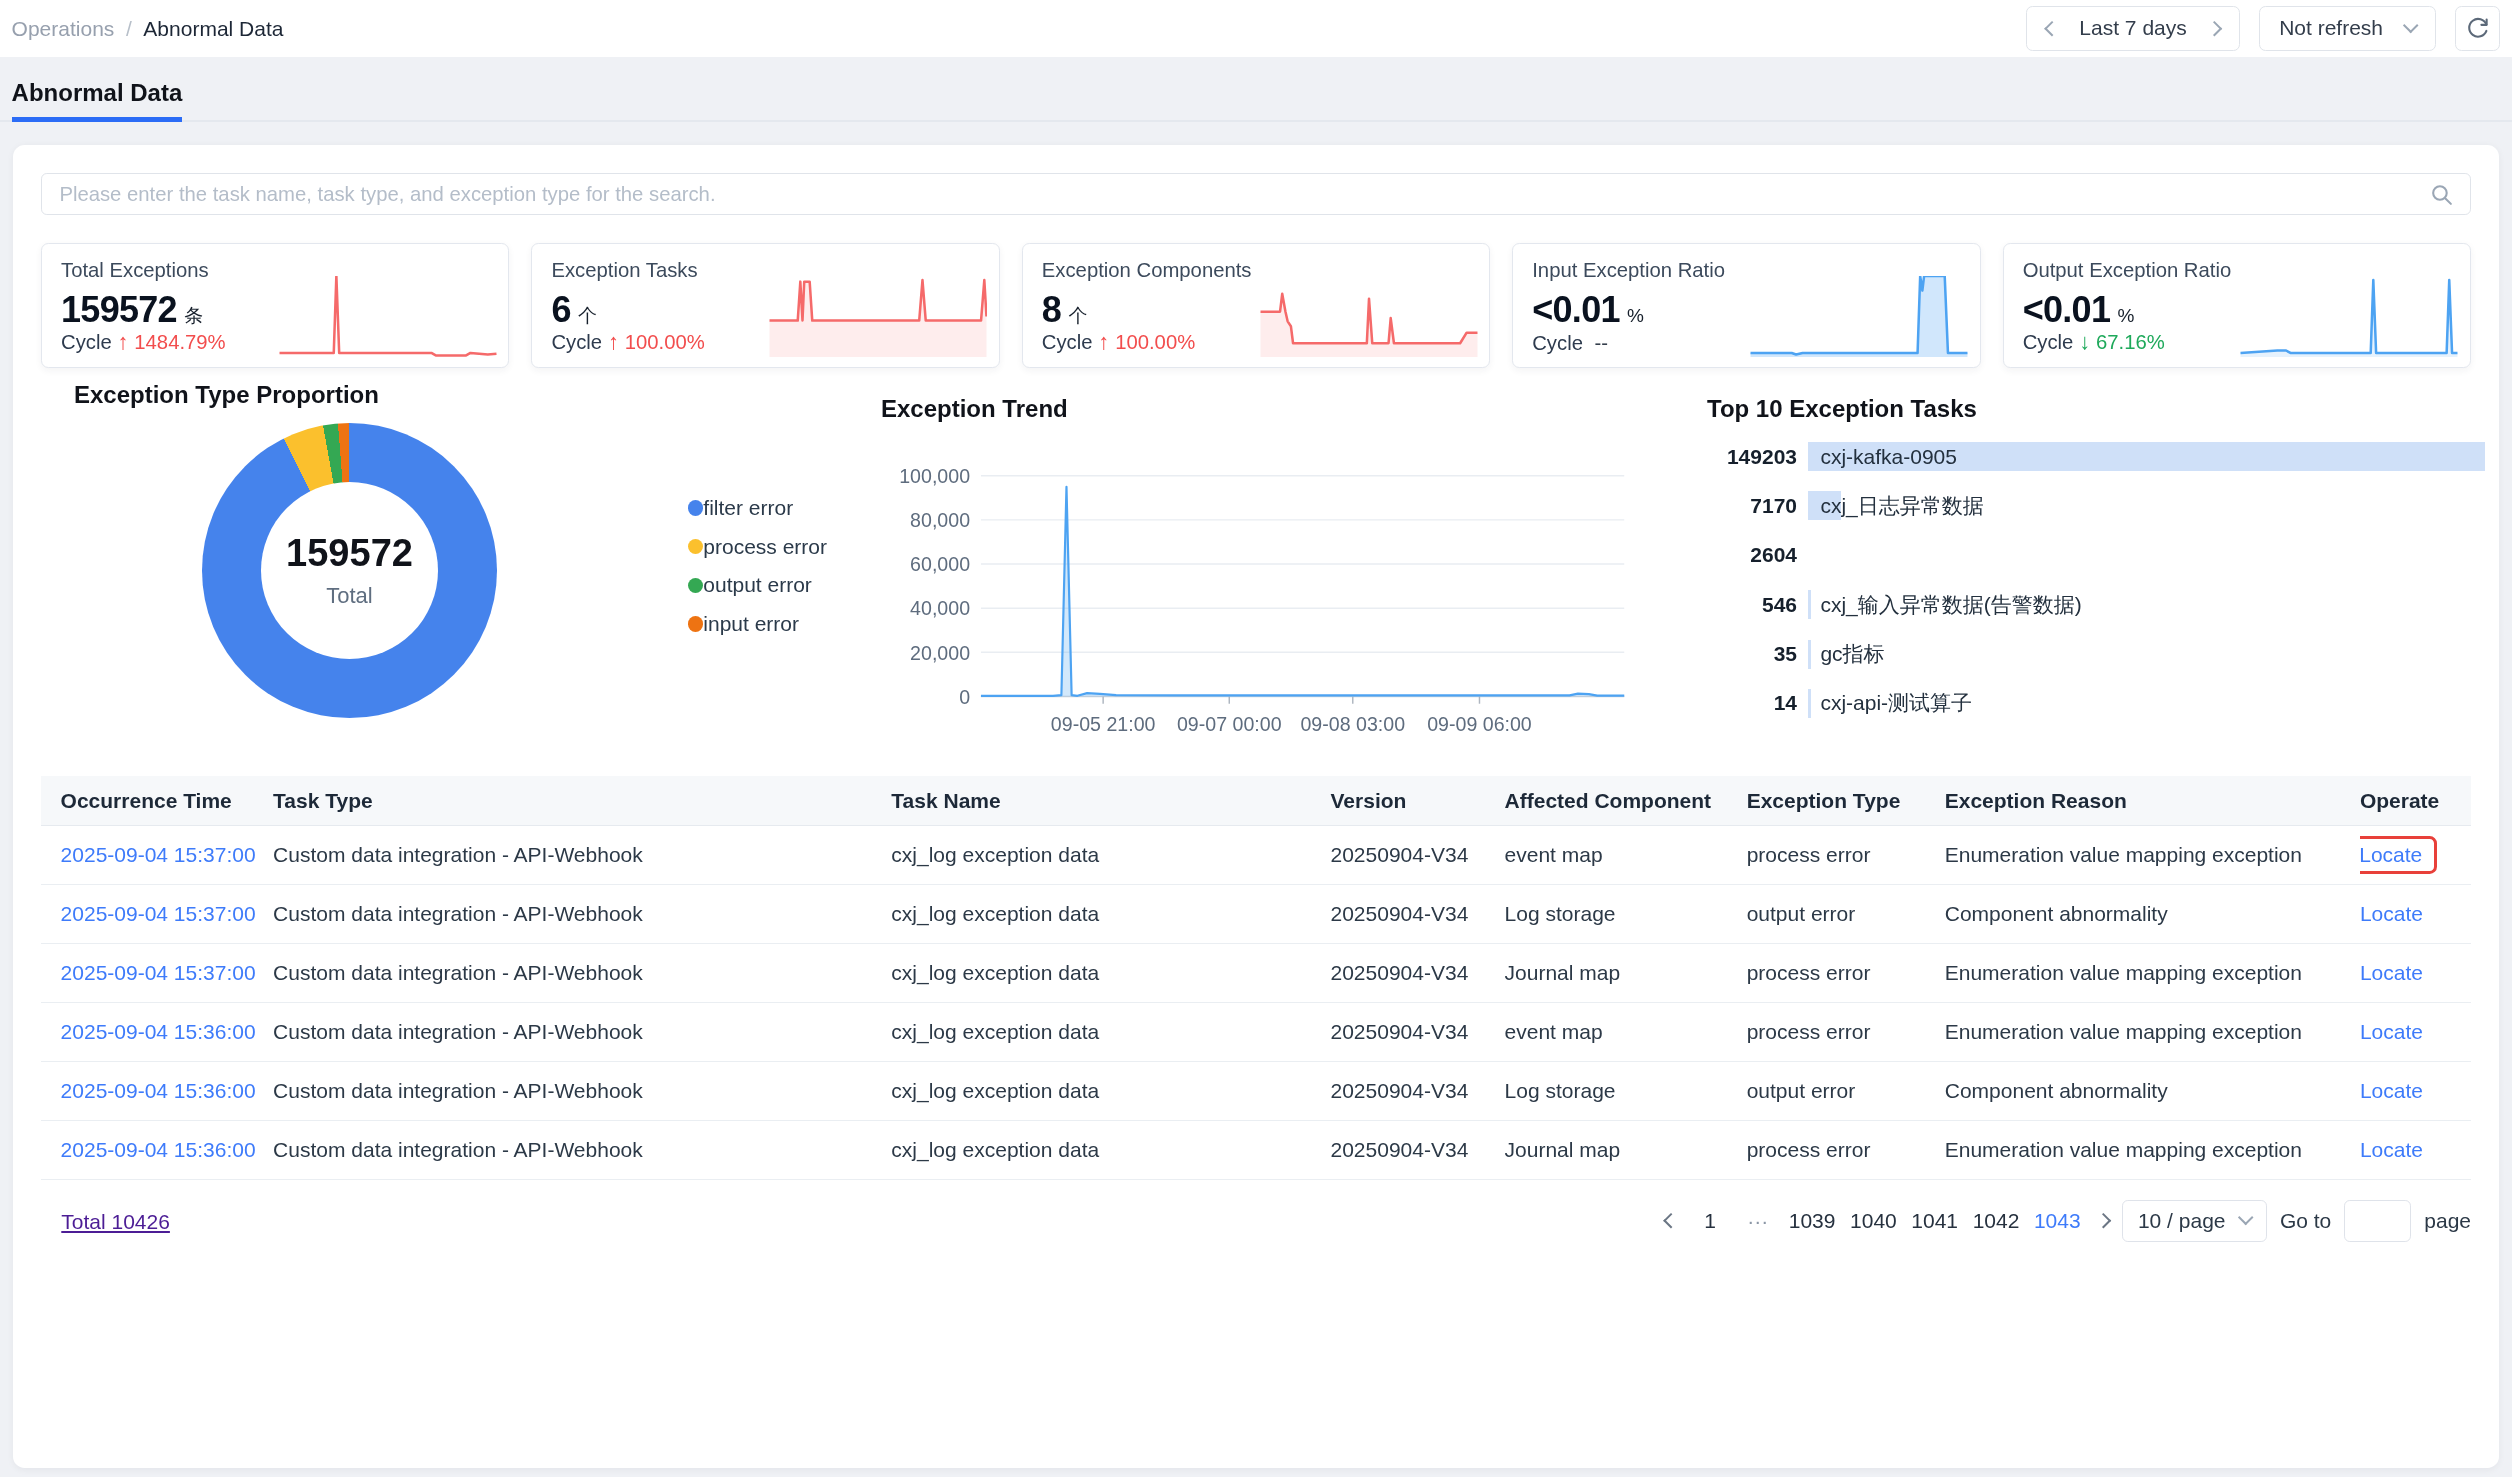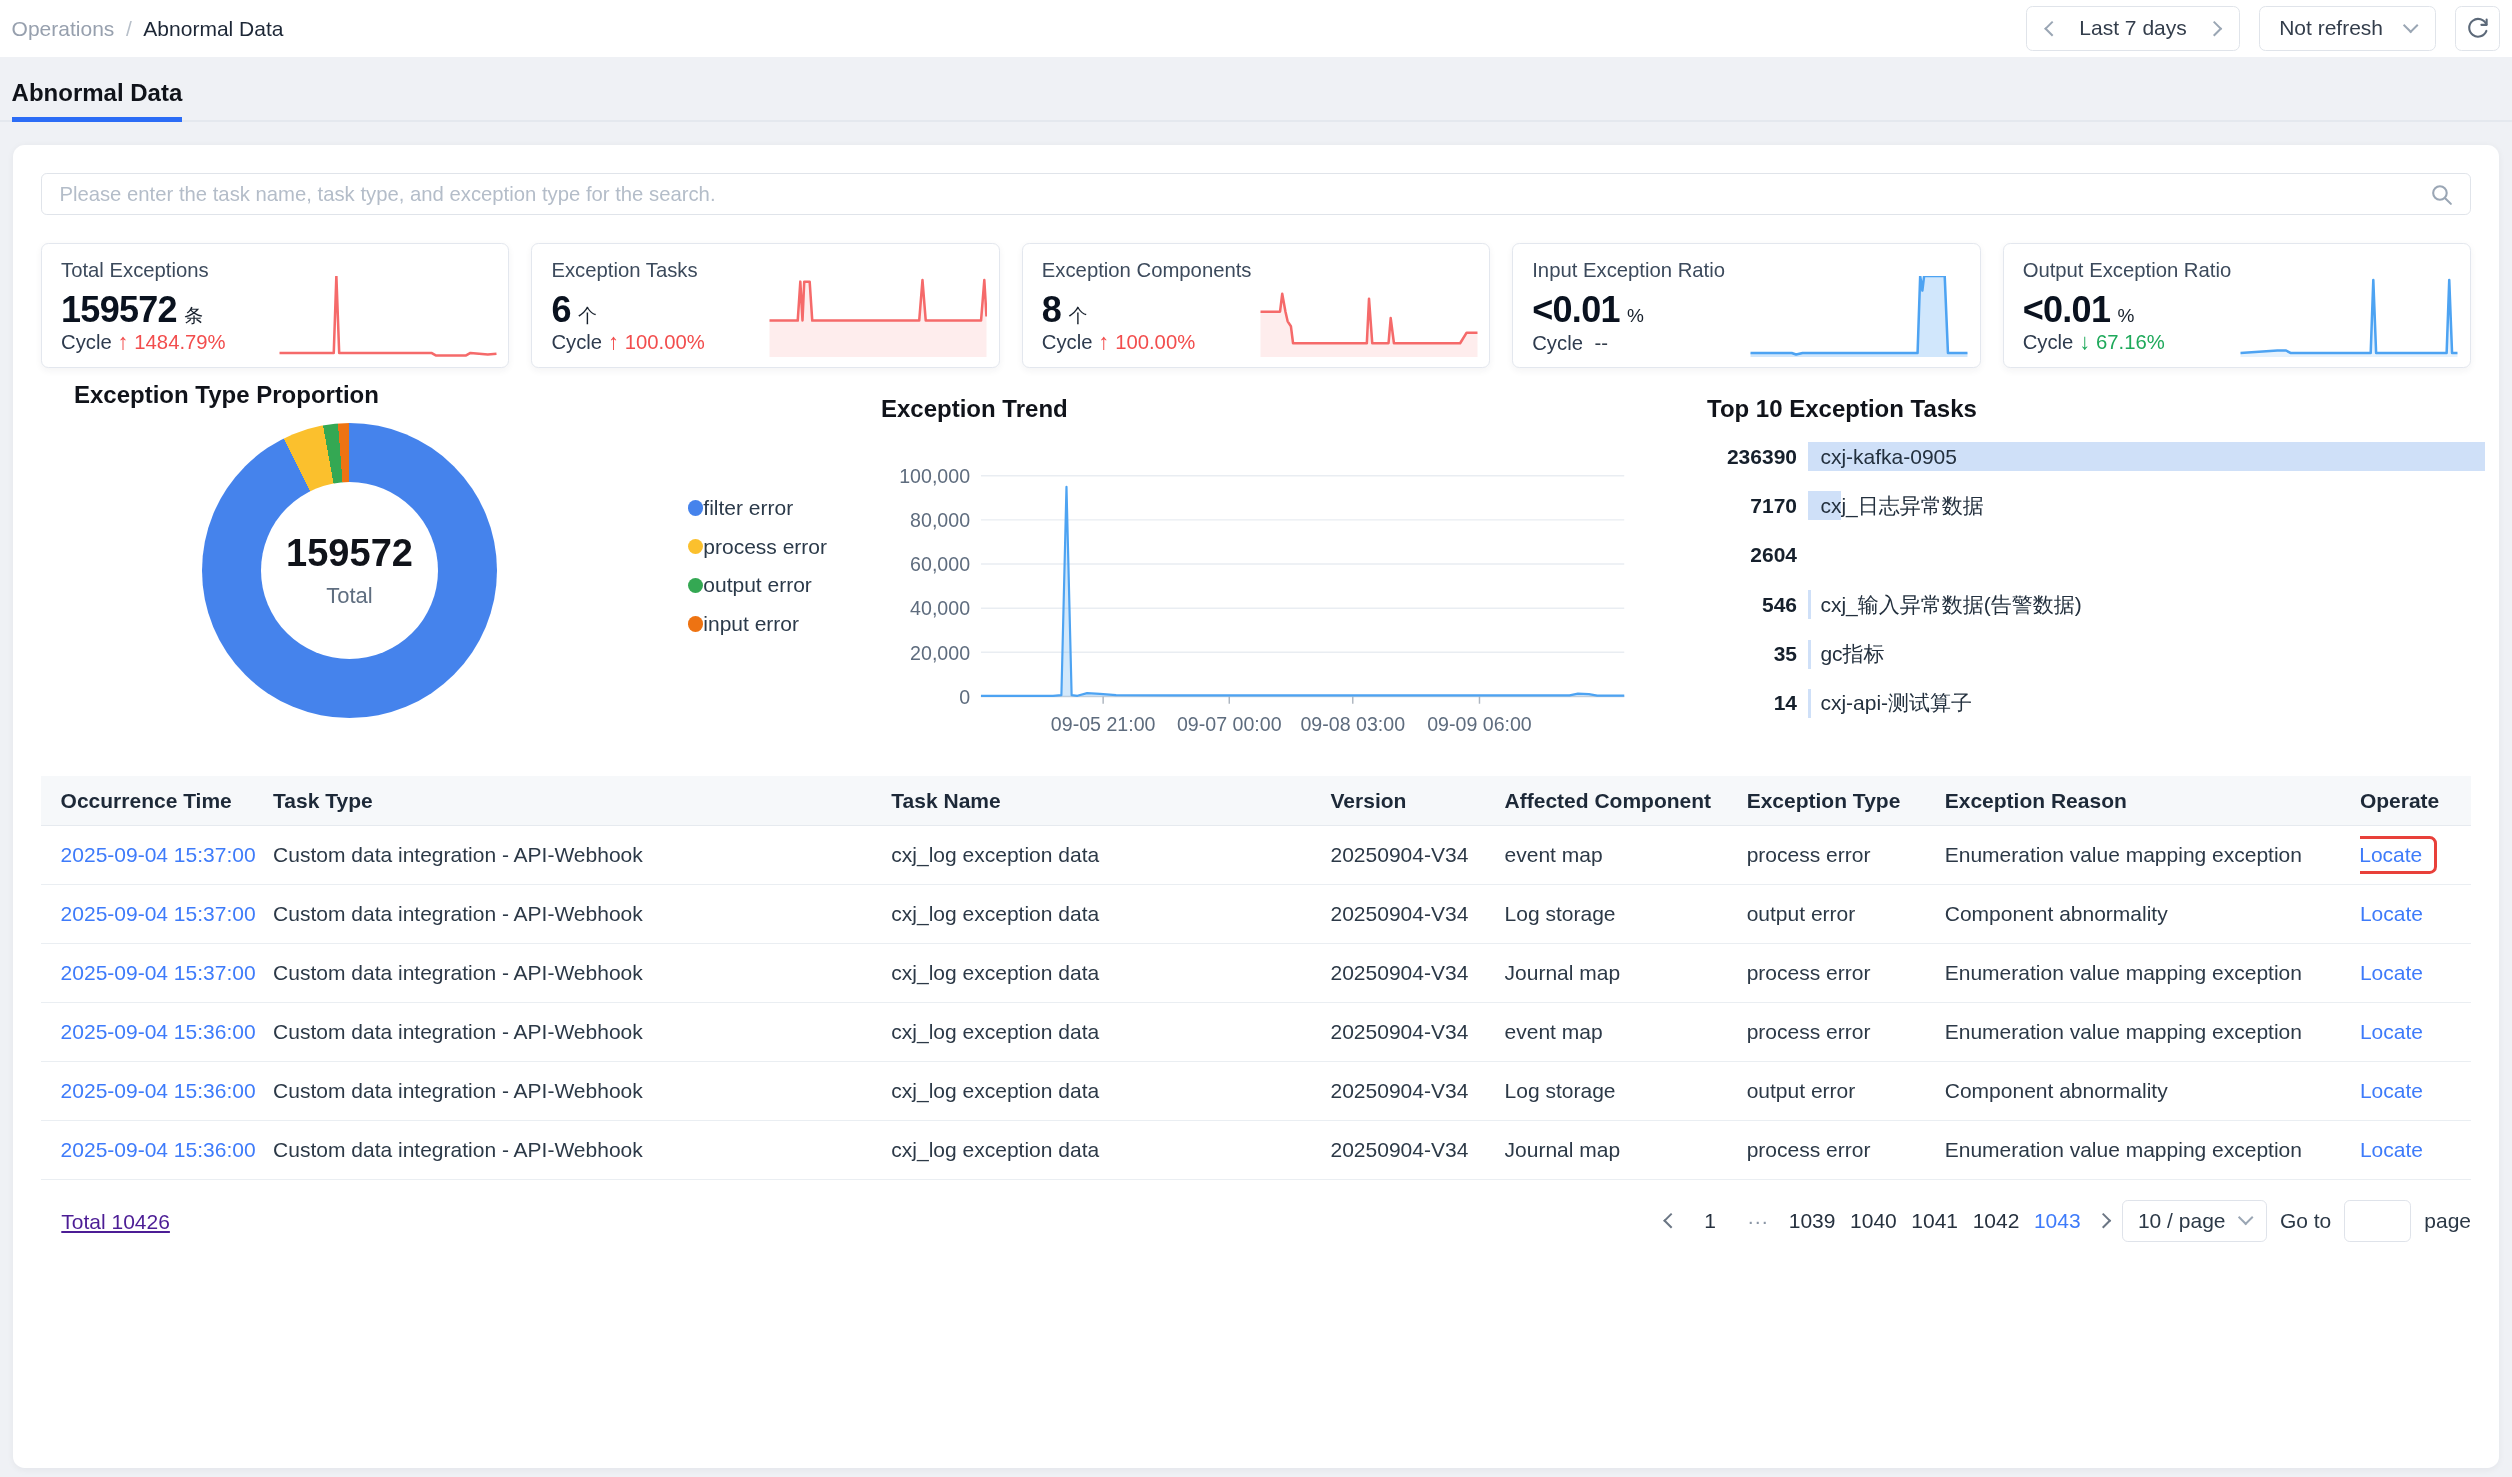--- a/index.html
+++ b/index.html
@@ -265,21 +265,21 @@
         <text x="887.6" y="467" text-anchor="middle">09-09 06:00</text>
         <path d="M 201.0 418.1 L 280.7 418.1 L 300.2 418.1 L 311.8 417.2 L 318.8 130.2 L 325.9 417.2 L 333.9 418.1 L 347.2 414.4 L 364.9 415.4 L 387.1 417.2 L 466.8 417.5 L 599.7 417.5 L 732.6 417.5 L 865.5 417.5 L 1011.7 417.5 L 1023.2 415.0 L 1038.3 415.7 L 1049.8 417.8 L 1087.0 417.8 L 1087 419 L 201 419 Z" fill="rgba(105,178,242,0.30)" stroke="none"></path>
         <path d="M 201.0 418.1 L 280.7 418.1 L 300.2 418.1 L 311.8 417.2 L 318.8 130.2 L 325.9 417.2 L 333.9 418.1 L 347.2 414.4 L 364.9 415.4 L 387.1 417.2 L 466.8 417.5 L 599.7 417.5 L 732.6 417.5 L 865.5 417.5 L 1011.7 417.5 L 1023.2 415.0 L 1038.3 415.7 L 1049.8 417.8 L 1087.0 417.8" fill="none" stroke="#4DA3F2" stroke-width="3" stroke-linejoin="round"></path>
       </svg>
   </div>
 
   <div id="sec-top10">
     <h3 class="sec-title">Top 10 Exception Tasks</h3>
     <div id="top10rows">
         <div class="t10row">
-          <div class="t10num">236390</div>
+          <div class="t10num">149203</div>
           <div class="t10track">
             <div class="t10bar" style="width:100%"></div>
             <div class="t10lbl">cxj-kafka-0905</div>
           </div>
         </div>
         <div class="t10row">
           <div class="t10num">7170</div>
           <div class="t10track">
             <div class="t10bar" style="width:4.805533400802934%"></div>
             <div class="t10lbl">cxj_日志异常数据</div>

